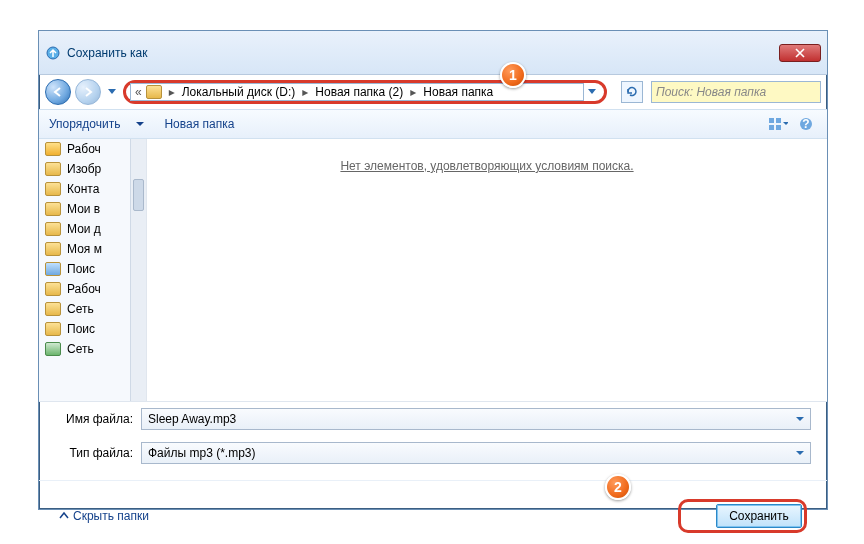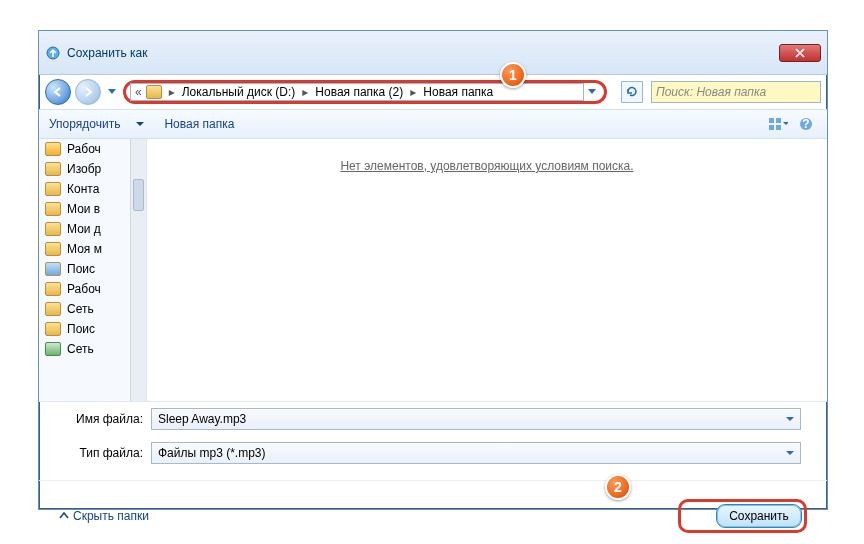--- a/index.html
+++ b/index.html
@@ -29,29 +29,29 @@
 .sidebar { width: 108px; border-right: 1px solid #e0e6ee; background: #f6f9fd; overflow: hidden; position: relative; }
 .side-item { display: flex; align-items: center; gap: 6px; padding: 3px 6px; white-space: nowrap; cursor: pointer; }
 .side-item .sic { width: 16px; height: 14px; background: linear-gradient(#fce196,#e7b84a); border: 1px solid #b8923a; border-radius: 2px; flex-shrink: 0; }
 .side-item.group { font-weight: normal; }
 .side-item.comp .sic { background: linear-gradient(#cfd7e1,#8fa0b5); border-color: #6b7c91; }
 .side-item.net .sic { background: linear-gradient(#cfe8d0,#6bb56d); border-color: #4a8b4c; }
 .side-scroll { position: absolute; right: 0; top: 0; bottom: 0; width: 16px; background: #e9eef5; border-left: 1px solid #cfd9e6; }
 .side-scroll::before { content: ""; position: absolute; left: 2px; right: 2px; top: 40px; height: 30px; background: #cdd9e8; border: 1px solid #aab9cc; border-radius: 2px; }
 .content { flex: 1; background: #fff; display: flex; justify-content: center; padding-top: 20px; color: #666; text-decoration: underline; }
 .separator { height: 1px; background: #dfe6ef; }
-.fieldrow { display: flex; align-items: center; padding: 6px 26px; gap: 8px; }
+.fieldrow { display: flex; align-items: center; padding: 6px 16px; gap: 8px; }
 .fieldlbl { width: 78px; text-align: right; color: #000; }
 .fieldcombo { flex: 1; height: 22px; border: 1px solid #a8b8cc; background: linear-gradient(#f9fbfe,#e9f0f8); padding: 0 6px; display: flex; align-items: center; position: relative; }
 .combo-dd { position: absolute; right: 2px; top: 2px; bottom: 2px; width: 16px; display: flex; align-items: center; justify-content: center; color: #2b6cb0; }
 .footer { display: flex; align-items: center; padding: 18px 20px 10px; gap: 10px; border-top: 1px solid #e9f0f8; margin-top: 10px; position: relative; }
 .hide-link { color: #15428b; cursor: pointer; display: flex; align-items: center; gap: 4px; }
 .btn { width: 86px; height: 24px; border: 1px solid #8a9bb0; background: linear-gradient(#fdfdfe,#e7edf5); border-radius: 3px; cursor: pointer; display: flex; align-items: center; justify-content: center; }
 .btn.primary-wrap { border: 3px solid #d83a2b; border-radius: 10px; padding: 2px; width: auto; height: auto; background: transparent; }
-.btn.primary-wrap .inner { width: 86px; height: 24px; border: 1px solid #2b88c7; background: linear-gradient(#e9f6ff,#bfe2fa); border-radius: 9px; display: flex; align-items: center; justify-content: center; box-shadow: 0 0 0 1px #7ec3f0 inset; margin-left: 33px; }
+.btn.primary-wrap .inner { width: 86px; height: 24px; border: 1px solid #2b88c7; background: linear-gradient(#e9f6ff,#bfe2fa); border-radius: 2px; display: flex; align-items: center; justify-content: center; box-shadow: 0 0 0 1px #7ec3f0 inset; margin-left: 33px; }
 .badge { width: 26px; height: 26px; border-radius: 50%; background: radial-gradient(circle at 35% 30%, #ff9a5a, #f06a1c 60%, #c94a00); border: 2px solid #fff; color: #fff; font-weight: bold; font-size: 14px; display: flex; align-items: center; justify-content: center; box-shadow: 0 1px 3px rgba(0,0,0,.4); position: absolute; z-index: 10; }
 .badge.b1 { left: 500px; top: 62px; }
 .badge.b2 { left: 605px; top: 474px; }
 svg { display: block; }
 </style>
 </head>
 <body>
 
 <div class="window">
   <div class="titlebar">

